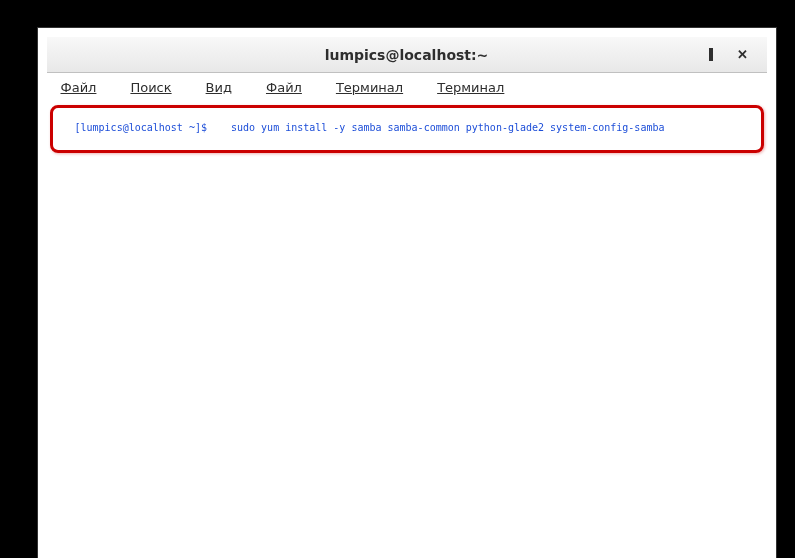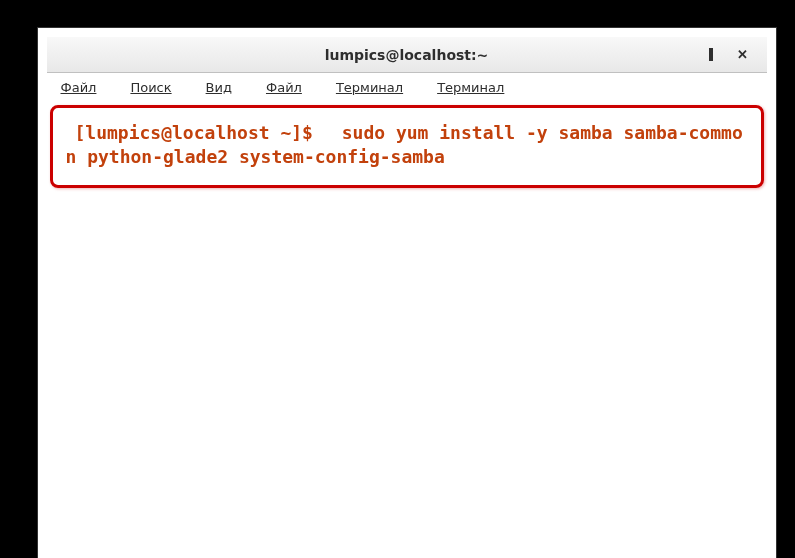--- a/index.html
+++ b/index.html
@@ -99,26 +99,25 @@
     .highlight-box {
       border: 3px solid #cb0000;
       border-radius: 8px;
       margin: 2px 3px;
       padding: 4px 4px 6px 4px;
       position: relative;
       box-shadow: 1px 1px 3px rgba(203,0,0,0.3);
     }
     .terminal-text {
       font-family: "DejaVu Sans Mono", "Courier New", monospace;
-      font-size: 18px;
-      color: #c2410c;
+      font-size: 10px;
+      color: #1d4ed8;
       white-space: pre-wrap;
       word-break: break-all;
       line-height: 1.35;
-      font-weight: bold;
     }
   </style>
 </head>
 <body>
 
 <div class="window">
   <div class="titlebar">
     <span class="title">lumpics@localhost:~</span>
     <div class="window-controls">
       <div class="win-btn minimize"></div>

